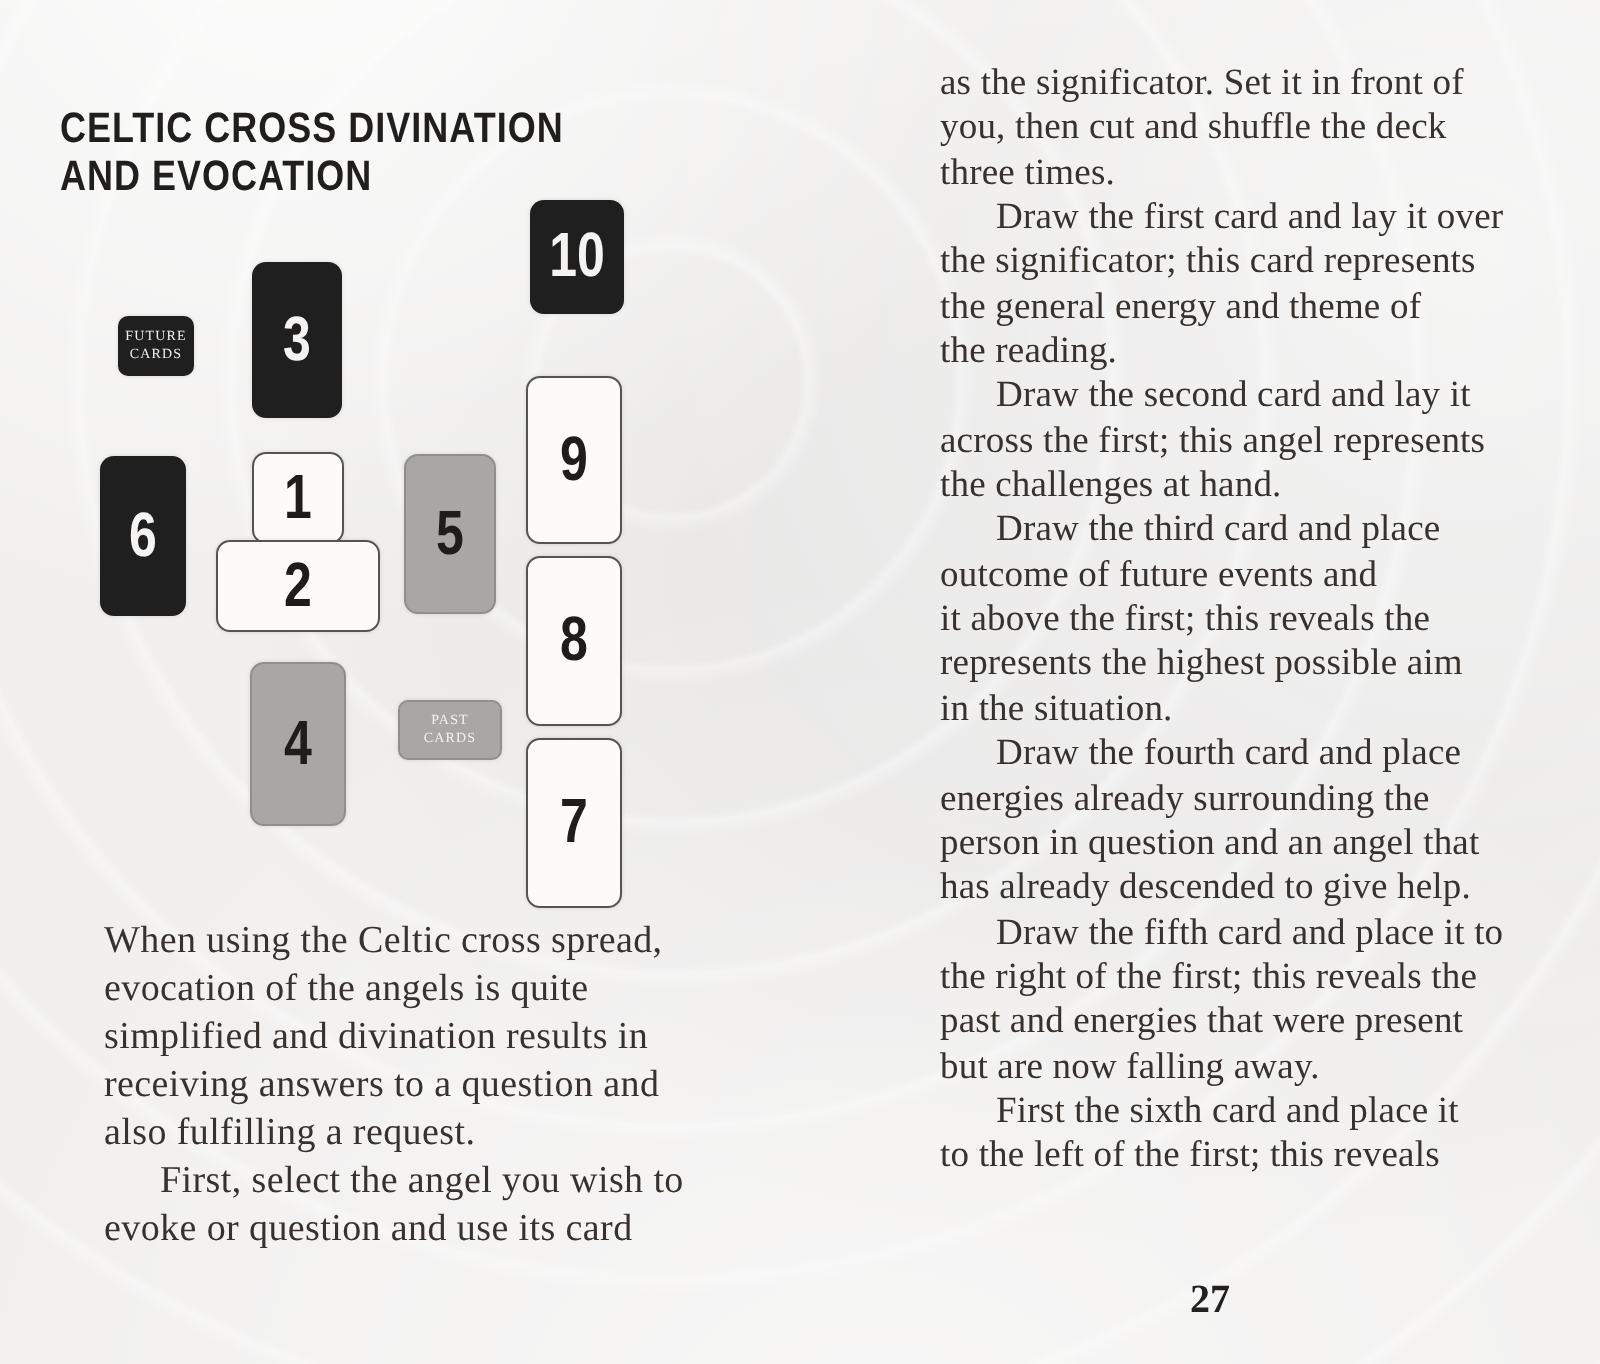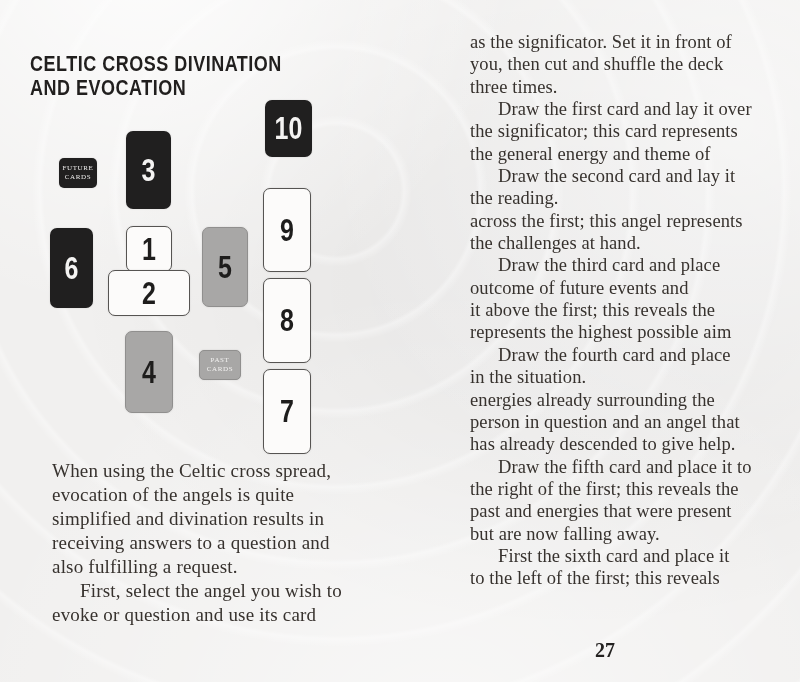--- a/index.html
+++ b/index.html
@@ -112,21 +112,21 @@
       </div>
       <div class="card white" style="left: 108px; top: 270px; width: 82px; height: 46px;">
         <span class="num">2</span>
       </div>
       <div class="card white" style="left: 263px; top: 278px; width: 48px; height: 85px;">
         <span class="num">8</span>
       </div>
       <div class="card gray" style="left: 125px; top: 331px; width: 48px; height: 82px;">
         <span class="num">4</span>
       </div>
-      <div class="card gray mini" style="left: 199px; top: 350px; width: 42px; height: 30px;">
+      <div class="card gray mini" style="left: 199px; top: 350px; width: 52px; height: 30px;">
         <div>PAST</div>
         <div>CARDS</div>
       </div>
       <div class="card white" style="left: 263px; top: 369px; width: 48px; height: 85px;">
         <span class="num">7</span>
       </div>
     </div>
 
   <div class="body body-left">
       <div class="line">When using the Celtic cross spread,</div>
@@ -138,30 +138,30 @@
       <div class="line">evoke or question and use its card</div>
     </div>
 
   <div class="body body-right">
       <div class="line">as the significator. Set it in front of</div>
       <div class="line">you, then cut and shuffle the deck</div>
       <div class="line">three times.</div>
       <div class="line indent">Draw the first card and lay it over</div>
       <div class="line">the significator; this card represents</div>
       <div class="line">the general energy and theme of</div>
+      <div class="line">the reading.</div>
       <div class="line indent">Draw the second card and lay it</div>
-      <div class="line">the reading.</div>
       <div class="line">across the first; this angel represents</div>
       <div class="line">the challenges at hand.</div>
       <div class="line indent">Draw the third card and place</div>
       <div class="line">outcome of future events and</div>
       <div class="line">it above the first; this reveals the</div>
       <div class="line">represents the highest possible aim</div>
+      <div class="line">in the situation.</div>
       <div class="line indent">Draw the fourth card and place</div>
-      <div class="line">in the situation.</div>
       <div class="line">energies already surrounding the</div>
       <div class="line">person in question and an angel that</div>
       <div class="line">has already descended to give help.</div>
       <div class="line indent">Draw the fifth card and place it to</div>
       <div class="line">the right of the first; this reveals the</div>
       <div class="line">past and energies that were present</div>
       <div class="line">but are now falling away.</div>
       <div class="line indent">First the sixth card and place it</div>
       <div class="line">to the left of the first; this reveals</div>
     </div>

